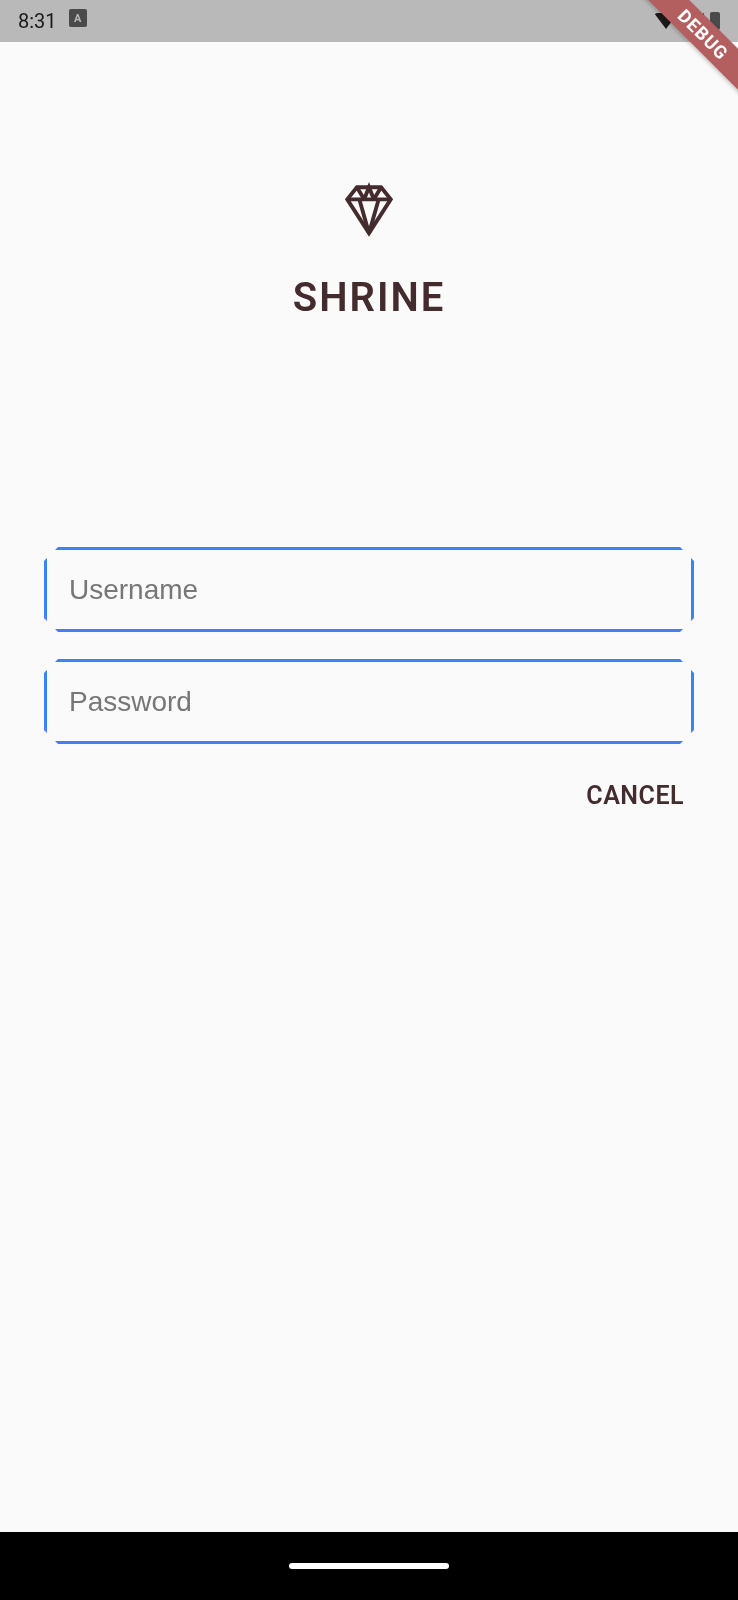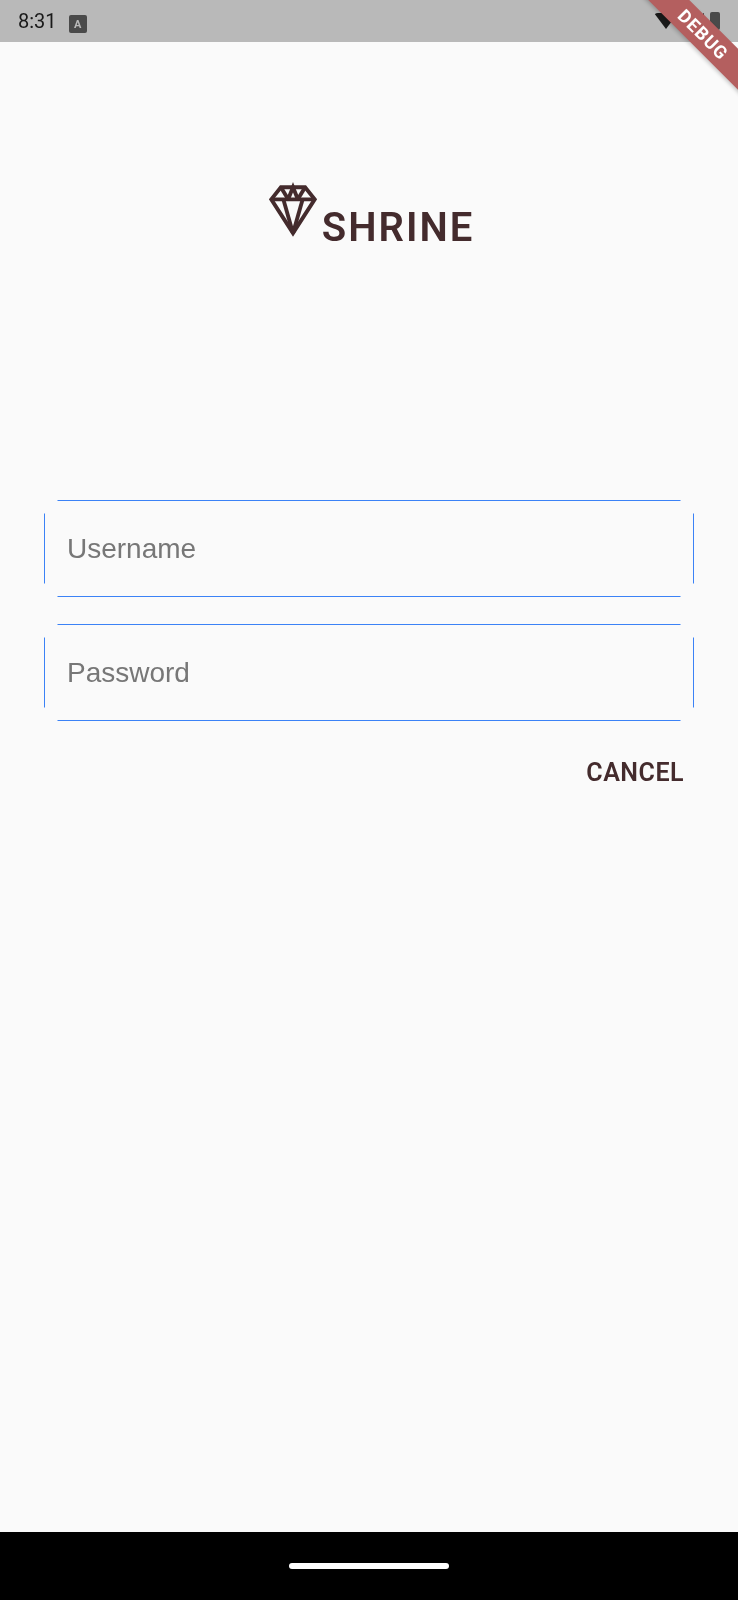--- a/index.html
+++ b/index.html
@@ -21,21 +21,21 @@
       background: #b9b9b9;
       display: flex;
       align-items: center;
       justify-content: space-between;
       padding: 0 18px;
       color: #1a1a1a;
       font-size: 20px;
     }
     .status-left {
       display: flex;
-      align-items: flex-end;
+      align-items: flex-start;
       gap: 12px;
     }
     .status-right {
       display: flex;
       align-items: center;
       gap: 6px;
     }
     .status-icon-a {
       width: 18px;
       height: 18px;
@@ -83,40 +83,40 @@
       box-shadow: 0 2px 4px rgba(0,0,0,0.2);
     }
     .content {
       padding: 138px 44px 0 44px;
       display: flex;
       flex-direction: column;
       align-items: center;
     }
     .logo-container {
       display: flex;
-      flex-direction: row;
+      flex-direction: column;
       align-items: center;
     }
     .diamond-logo {
       margin-bottom: 36px;
     }
     .app-title {
       font-size: 40px;
       font-weight: 600;
       color: #442B2D;
       letter-spacing: 2px;
     }
     .form {
       width: 100%;
       margin-top: 226px;
     }
     .input-field {
       width: 100%;
-      height: 97px;
-      border: 1px solid #3b82f6;
+      height: 85px;
+      border: 3px solid #3b82f6;
       background: transparent;
       font-size: 28px;
       color: #666;
       padding: 0 22px;
       margin-bottom: 27px;
       outline: none;
       
       clip-path: polygon(
         14px 0, 
         calc(100% - 14px) 0, 

